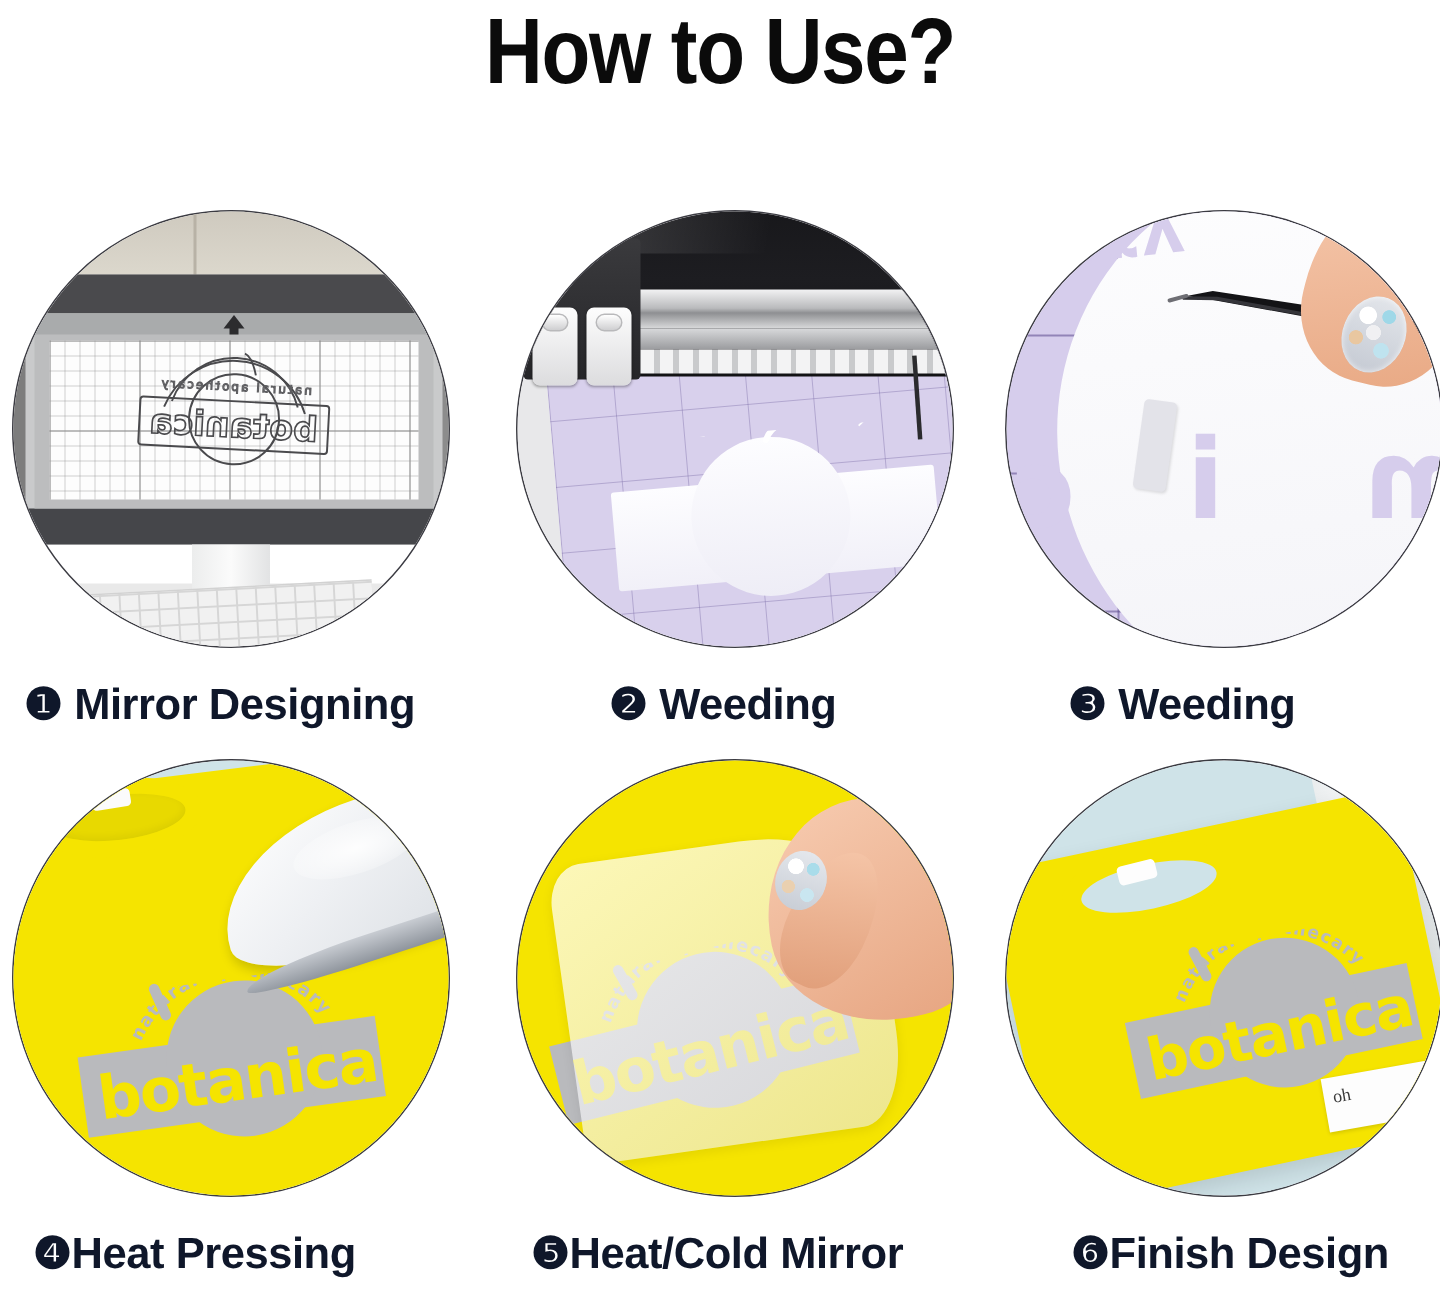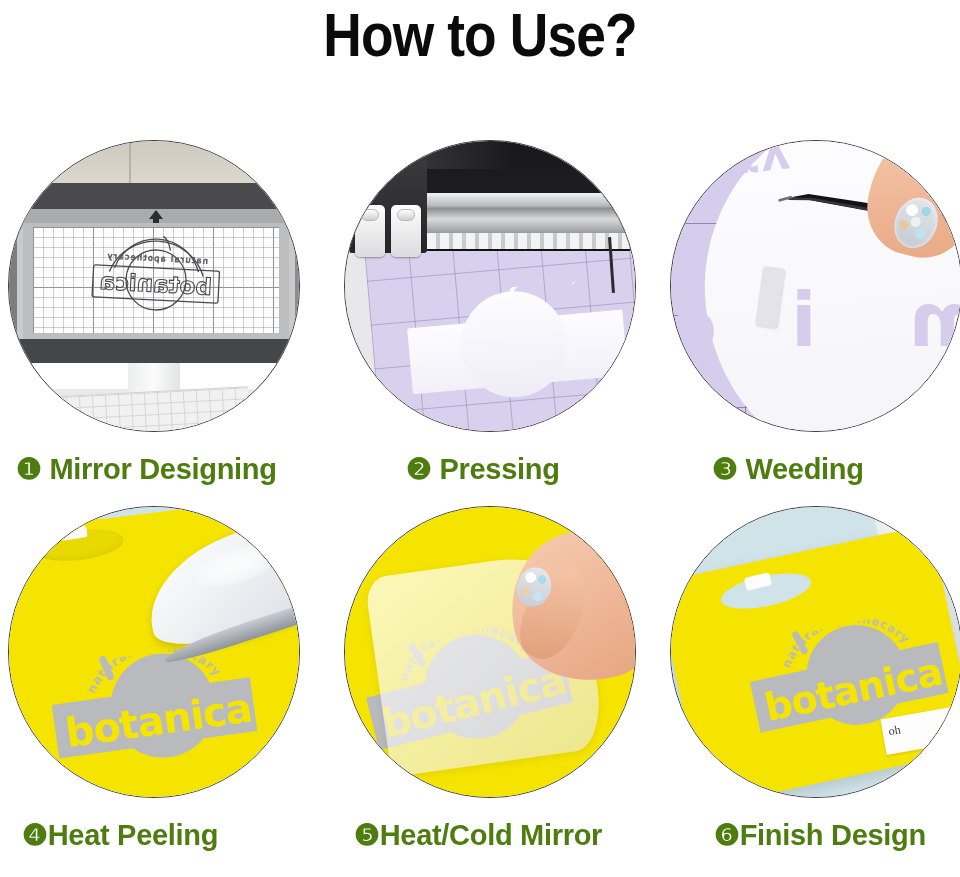--- a/index.html
+++ b/index.html
@@ -34,21 +34,21 @@
     overflow: hidden;
     border: 1.4px solid #3b3b42;
     background: #ffffff;
   }
   .scene { position: absolute; inset: 0; }
 
   .caption {
     position: absolute;
     width: 320px;
     font-size: 29px; font-weight: bold;
-    color: #4d7c0f;
+    color: #0f172a;
     white-space: nowrap;
     letter-spacing: -0.3px;
   }
 
   
   .s1-wallTop { position:absolute; left:-20px; top:-6px; width:340px; height:56px;
                 background: linear-gradient(#cdc8bd, #dedacf); }
   .s1-wallSeam{ position:absolute; left:120px; top:-6px; width:2px; height:58px; background:#b8b2a6; }
   .s1-deskL { position:absolute; left:-30px; top:44px; width:46px; height:260px; background:#7d7d7d; }
   .s1-deskR { position:absolute; right:-30px; top:44px; width:46px; height:260px; background:#8c8c8c; }
@@ -312,21 +312,21 @@
             <div class="s2-clampA">
               <div class="s2-knob"></div>
             </div>
             <div class="s2-clampB">
               <div class="s2-knob"></div>
             </div>
           </div>
           <div class="s2-blade"></div>
         </div>
       </div>
-      <div class="caption" style="left:62px; top:312px;">❷ Pressing</div>
+      <div class="caption" style="left:62px; top:312px;">❷ Weeding</div>
     </div>
 
     <div class="step" style="left:670px; top:14px;">
       <div class="circle-wrap">
         <div class="scene">
           <div class="s3-bg"></div>
           <div class="s3-sheet"></div>
 
           <div class="s3-letter s3-top">ʎɹɐɔ</div>
           <div class="s3-letter s3-lc">c</div>
@@ -374,21 +374,21 @@
             </div>
             <div class="logo-word">botanica</div>
           </div>
 
           <div class="s4-iron">
             <div class="s4-ironGloss"></div>
             <div class="s4-ironPlate"></div>
           </div>
         </div>
       </div>
-      <div class="caption" style="left:14px; top:312px;">❹Heat Peeling</div>
+      <div class="caption" style="left:14px; top:312px;">❹Heat Pressing</div>
     </div>
 
     <div class="step" style="left:344px; top:380px;">
       <div class="circle-wrap">
         <div class="scene">
           <div class="sh-yellow s5-shirt"></div>
 
           <div class="logo" style="left:22px; top:130px; width:200px; height:104px; transform: rotate(-14deg);">
             <div class="logo-rect"></div>
             <div class="logo-circ"></div>

